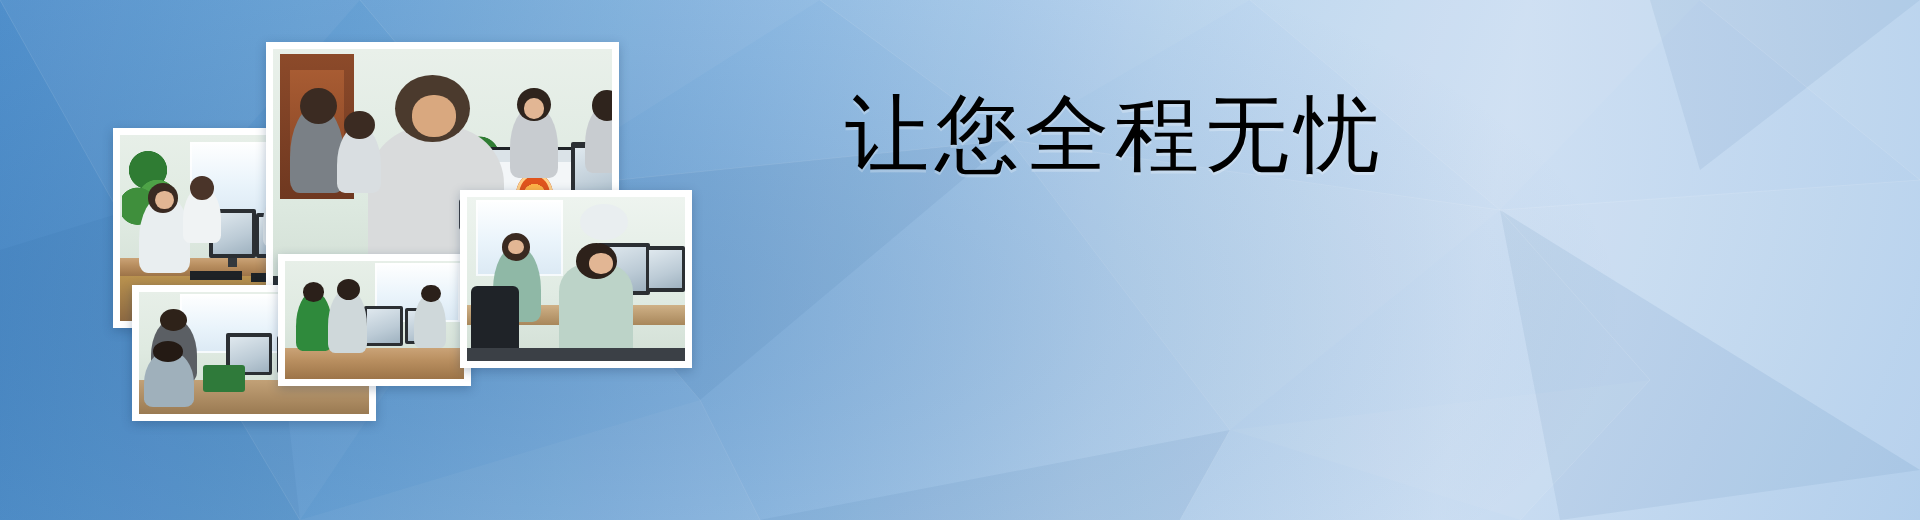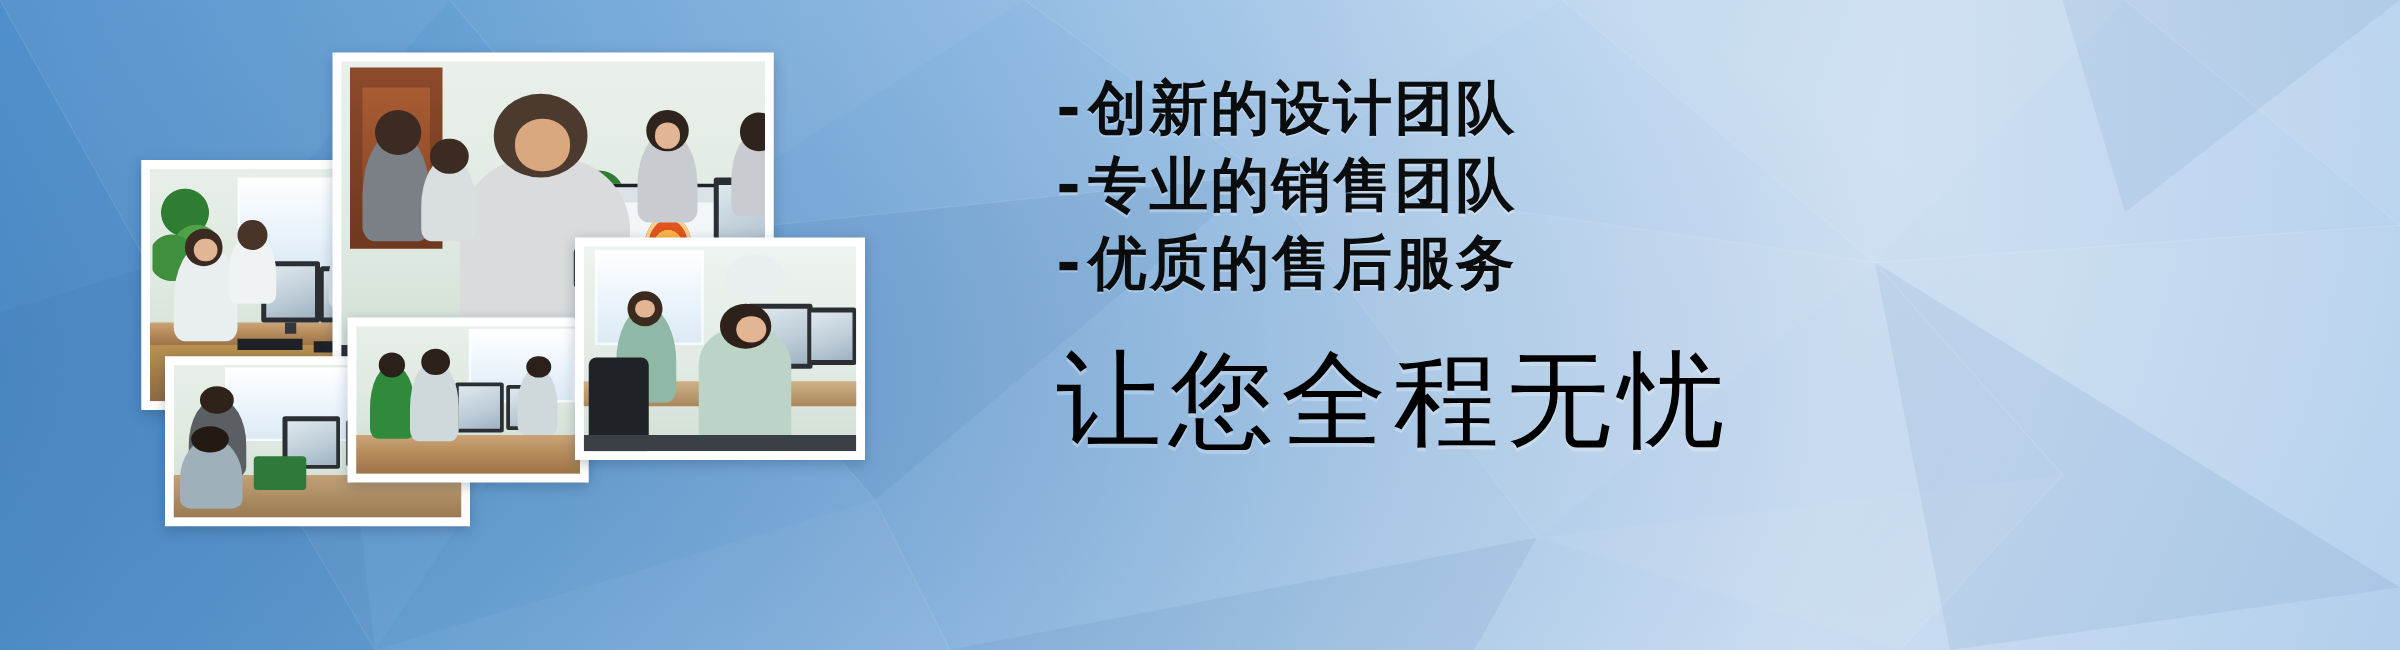--- a/index.html
+++ b/index.html
@@ -341,27 +341,16 @@
           <div class="face" style="left:56%; top:34%; width:11%; height:13%;"></div>
           <div class="chair" style="left:2%; top:54%; width:22%; height:46%; background:#1f2328;"></div>
           <div style="position:absolute; left:0; top:92%; right:0; height:8%; background:#3b4046;"></div>
         </div>
       </div>
     </div>
 
   </div>
 
   <div class="text-block">
-    <ul class="bullets">
-      <li class="bullet">
-        <span class="dash">-</span><span>创新的设计团队</span>
-      </li>
-      <li class="bullet">
-        <span class="dash">-</span><span>专业的销售团队</span>
-      </li>
-      <li class="bullet">
-        <span class="dash">-</span><span>优质的售后服务</span>
-      </li>
-    </ul>
     <div class="headline">让您全程无忧</div>
   </div>
 
 </div>
 
 </body></html>

